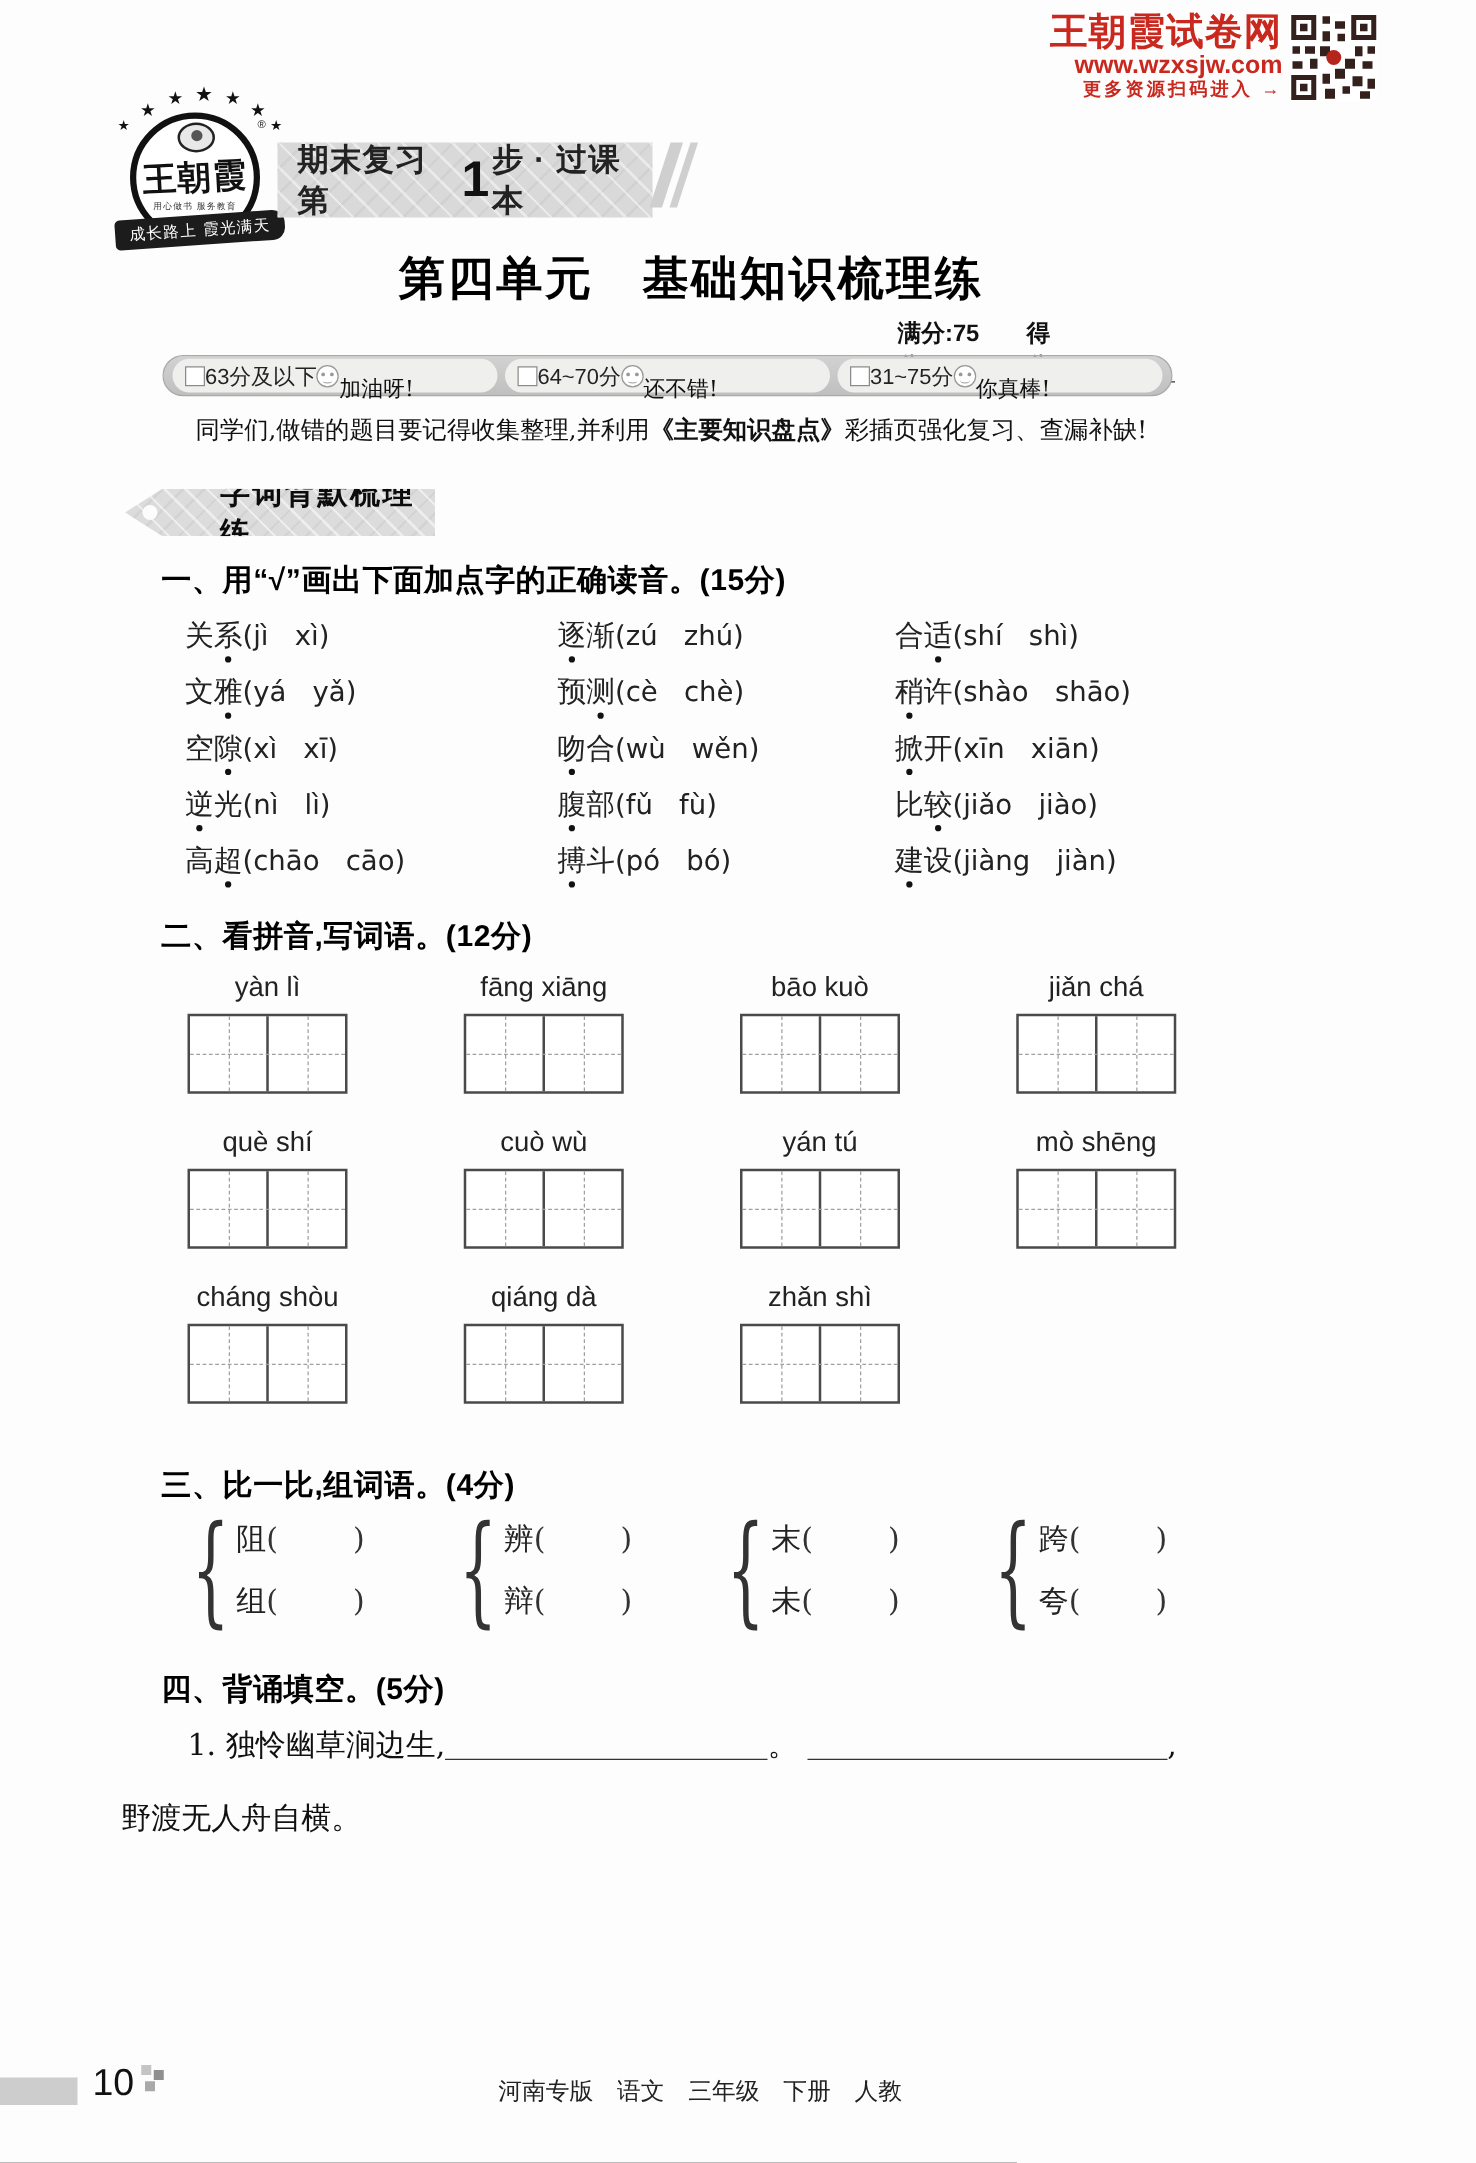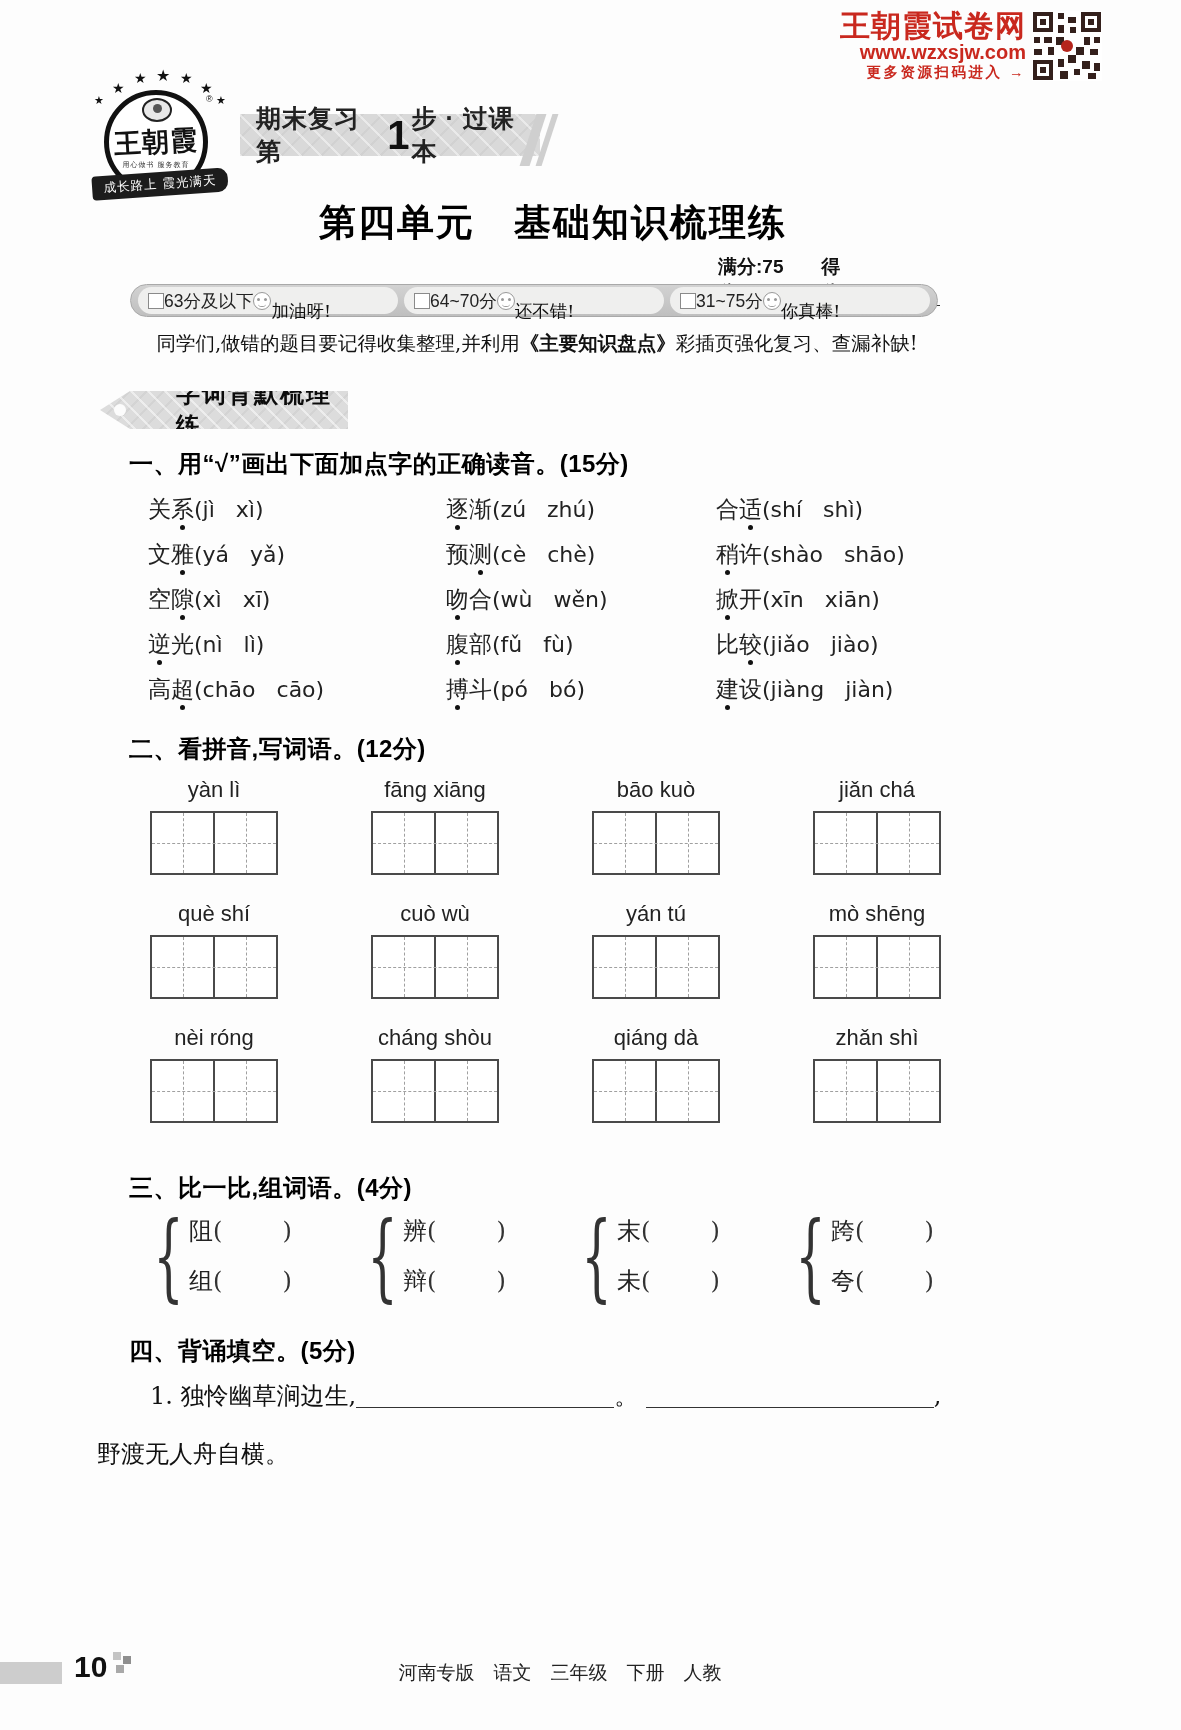--- a/index.html
+++ b/index.html
@@ -32,21 +32,21 @@
   .badge .reg { position:absolute; left:108px; top:22px; font-size:9px; color:#111; }
   .badge .star { position:absolute; color:#111; font-size:14px; }
   .badge .s1{left:-4px; top:22px; font-size:11px;} .badge .s2{left:14px; top:8px;}
   .badge .s3{left:36px; top:-2px;} .badge .s4{left:58px; top:-6px; font-size:16px;}
   .badge .s5{left:82px; top:-2px;} .badge .s6{left:102px; top:8px;} .badge .s7{left:118px; top:22px; font-size:11px;}
   .badge .ribbon { position:absolute; left:-6px; top:100px; width:136px; height:24px; background:#1c1c1c;
      border-radius:4px 10px 10px 4px; transform:rotate(-4deg); color:#fff; text-align:center;
      font-family:"DejaVu Serif", serif; font-size:12.5px; line-height:24px; letter-spacing:1px; }
 
   
-  .banner { position:absolute; left:240px; top:114px; width:300px; height:42px; background:#d9d9d9;
+  .banner { position:absolute; left:222px; top:114px; width:300px; height:60px; background:#d9d9d9;
      background-image:repeating-linear-gradient(45deg, rgba(255,255,255,.45) 0 2px, rgba(0,0,0,0) 2px 14px),
                       repeating-linear-gradient(-45deg, rgba(0,0,0,.035) 0 2px, rgba(0,0,0,0) 2px 14px);
      display:flex; align-items:center; padding-left:16px; }
   .banner .btxt { font-size:25px; font-weight:bold; color:#222; letter-spacing:1px; }
   .banner .bnum { font-size:40px; font-weight:bold; color:#111; line-height:40px; padding:0 2px; }
   .slash { position:absolute; top:114px; width:10px; height:52px; background:#cfcfcf; transform:skewX(-18deg); }
   .sl1 { left:528px; } .sl2 { left:544px; width:6px; }
 
   
   .main-title { position:absolute; left:0; top:198px; width:1074px; text-align:center; font-size:37px; letter-spacing:2px; color:#000; }
@@ -114,21 +114,21 @@
   .ansblank { display:inline-block; width:60px; }
 
   
   .q4-line1 { position:absolute; left:150px; top:1380px; font-family:"DejaVu Serif", serif; font-size:24px; color:#111; white-space:nowrap; }
   .q4-line1 .uline { height:24px; vertical-align:-4px; }
   .bl1 { width:258px; } .bl2 { width:288px; }
   .q4-line2 { position:absolute; left:97px; top:1438px; font-family:"DejaVu Serif", serif; font-size:24px; color:#111; }
 
   
   .foot-strip { position:absolute; left:0; top:1662px; width:62px; height:22px; background:#cdcdcd; }
-  .page-num { position:absolute; left:74px; top:1650px; font-size:30px; font-weight:bold; color:#111; }
+  .page-num { position:absolute; left:74px; top:1650px; font-size:30px; font-weight:normal; color:#111; }
   .sq { position:absolute; width:8px; height:8px; }
   .sq1 { left:113px; top:1652px; background:#c4c4c4; } .sq2 { left:123px; top:1656px; background:#8f8f8f; }
   .sq3 { left:116px; top:1665px; background:#a9a9a9; }
   .foot-info { position:absolute; left:0; top:1660px; width:1120px; text-align:center;
       font-family:"DejaVu Serif", serif; font-size:19px; color:#222; white-space:pre; }
 </style>
 </head>
 <body>
 
 <div id="page">
@@ -319,27 +319,20 @@
         <div class="q2-word">
           <div class="q2-py pre">mò shēng</div>
           <div class="grid-box">
             <div class="cell"></div>
             <div class="cell cell2"></div>
           </div>
         </div>
       </div>
       <div class="q2-row">
         <div class="q2-word">
-          <div class="q2-py pre">nèi   róng</div>
-          <div class="grid-box">
-            <div class="cell"></div>
-            <div class="cell cell2"></div>
-          </div>
-        </div>
-        <div class="q2-word">
           <div class="q2-py pre">cháng shòu</div>
           <div class="grid-box">
             <div class="cell"></div>
             <div class="cell cell2"></div>
           </div>
         </div>
         <div class="q2-word">
           <div class="q2-py pre">qiáng   dà</div>
           <div class="grid-box">
             <div class="cell"></div>

